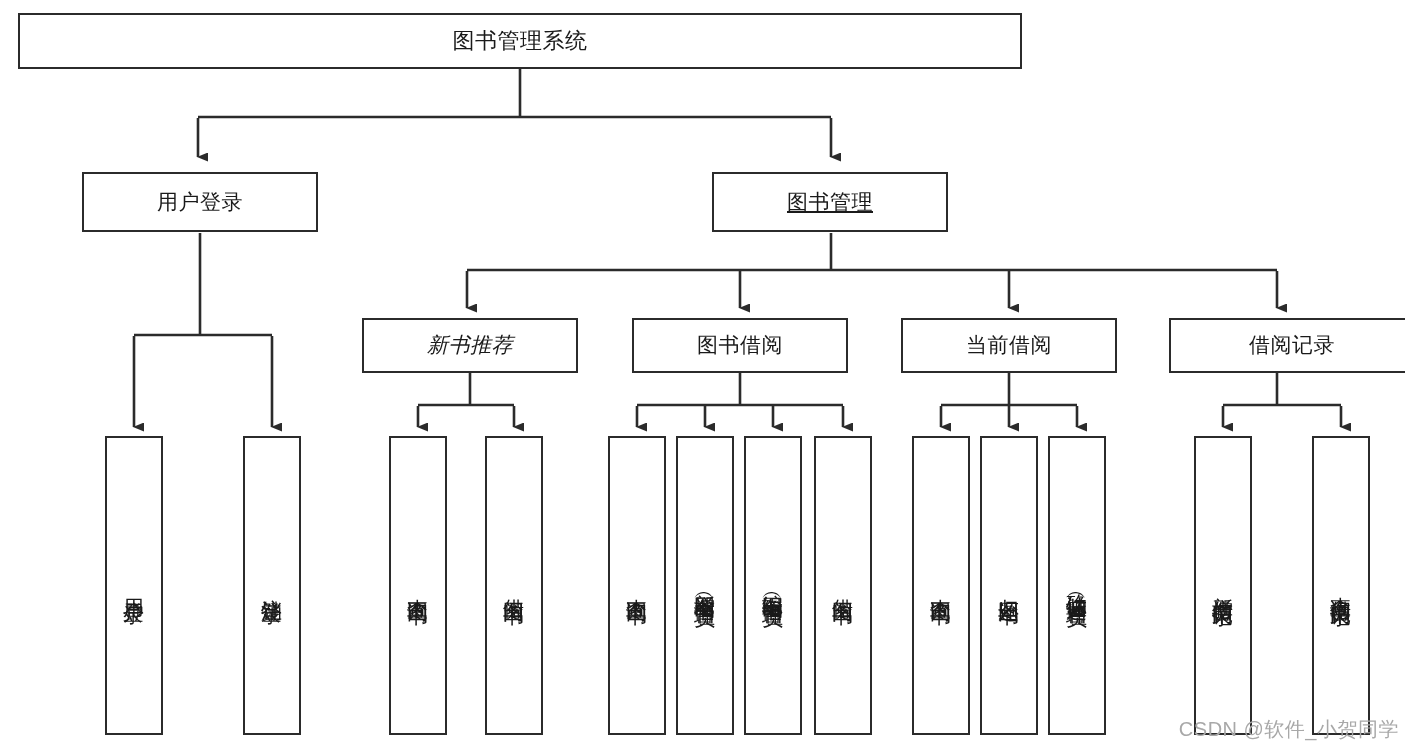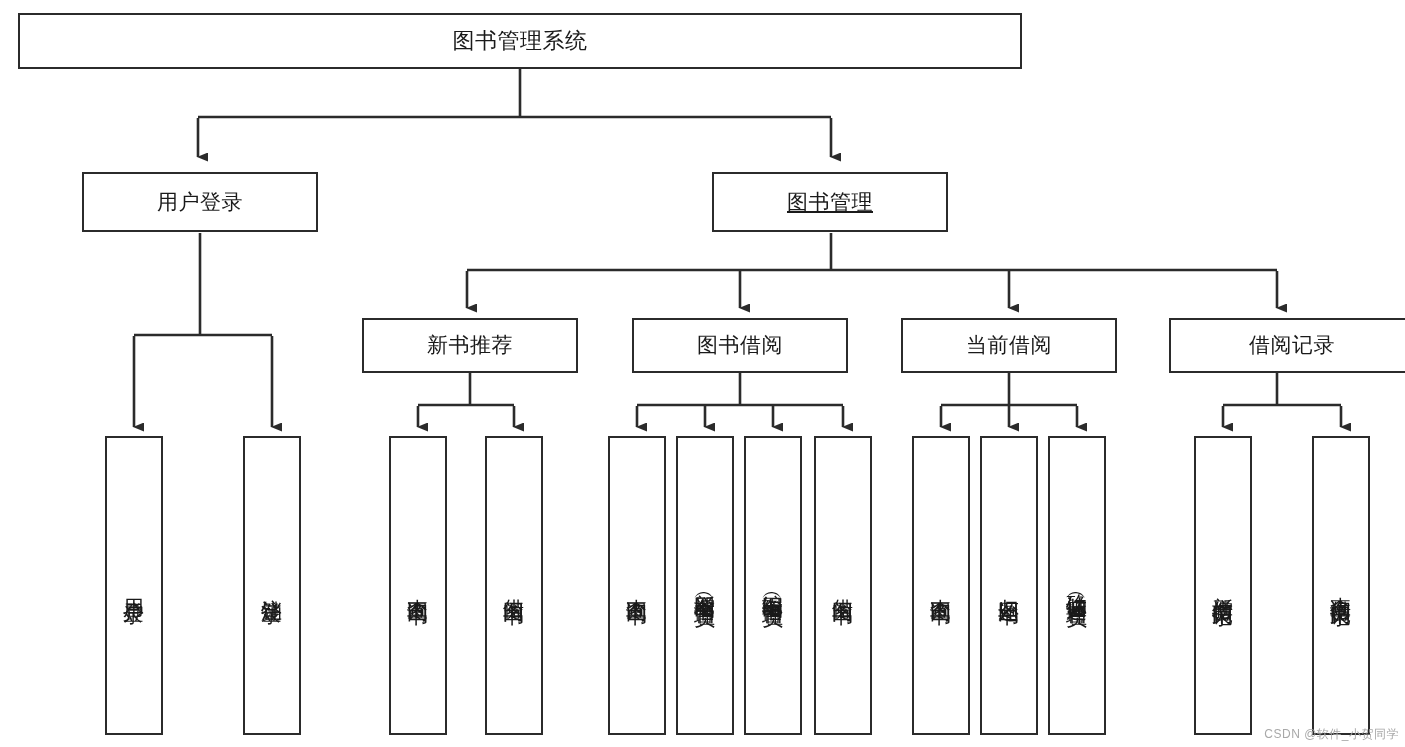--- a/index.html
+++ b/index.html
@@ -61,21 +61,21 @@
     font-size: 21px;
     line-height: 1.0;
     letter-spacing: 2px;
     max-height: 282px;
     white-space: normal;
   }
   #watermark {
     position: absolute;
     right: 6px;
     bottom: 4px;
-    font-size: 12px;
+    font-size: 20px;
     color: #a8a8a8;
     letter-spacing: 0.5px;
     white-space: nowrap;
     user-select: none;
   }
 </style>
 </head>
 <body>
 
 <div id="diagram-root">
@@ -136,21 +136,21 @@
     <span class="node-label">图书管理系统</span>
   </div>
 
   <div class="node horiz" style="left:82px; top:172px; width:236px; height:60px;">
     <span class="node-label">用户登录</span>
   </div>
   <div class="node horiz" style="left:712px; top:172px; width:236px; height:60px;text-decoration:underline;">
     <span class="node-label">图书管理</span>
   </div>
 
-  <div class="node horiz" style="left:362px; top:318px; width:216px; height:55px;">
+  <div class="node horiz" style="left:362px; top:318px; width:216px; height:55px;font-style:italic;">
     <span class="node-label">新书推荐</span>
   </div>
   <div class="node horiz" style="left:901px; top:318px; width:216px; height:55px;">
     <span class="node-label">当前借阅</span>
   </div>
   <div class="node horiz" style="left:632px; top:318px; width:216px; height:55px;">
     <span class="node-label">图书借阅</span>
   </div>
   <div class="node horiz" style="left:1169px; top:318px; width:246px; height:55px;">
     <span class="node-label">借阅记录</span>

